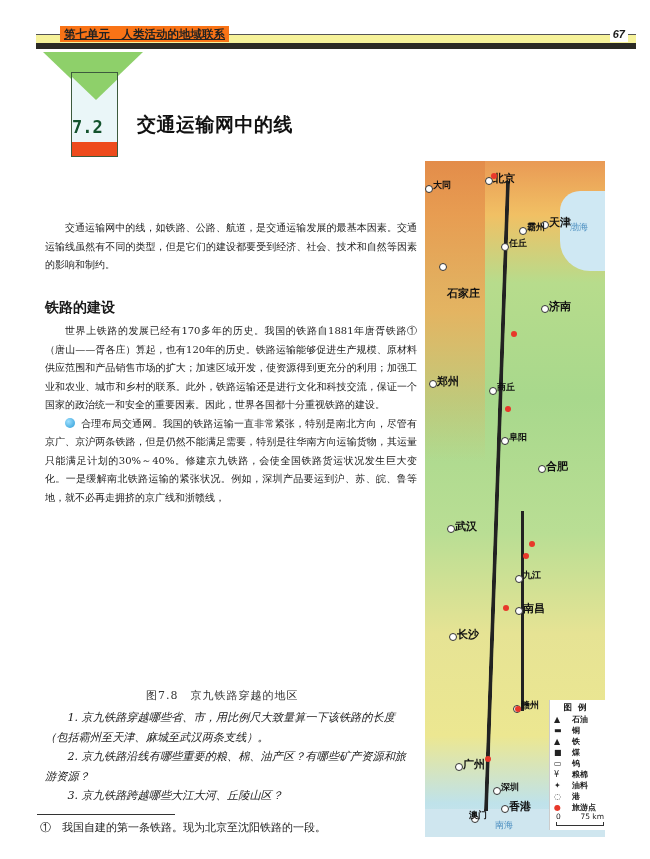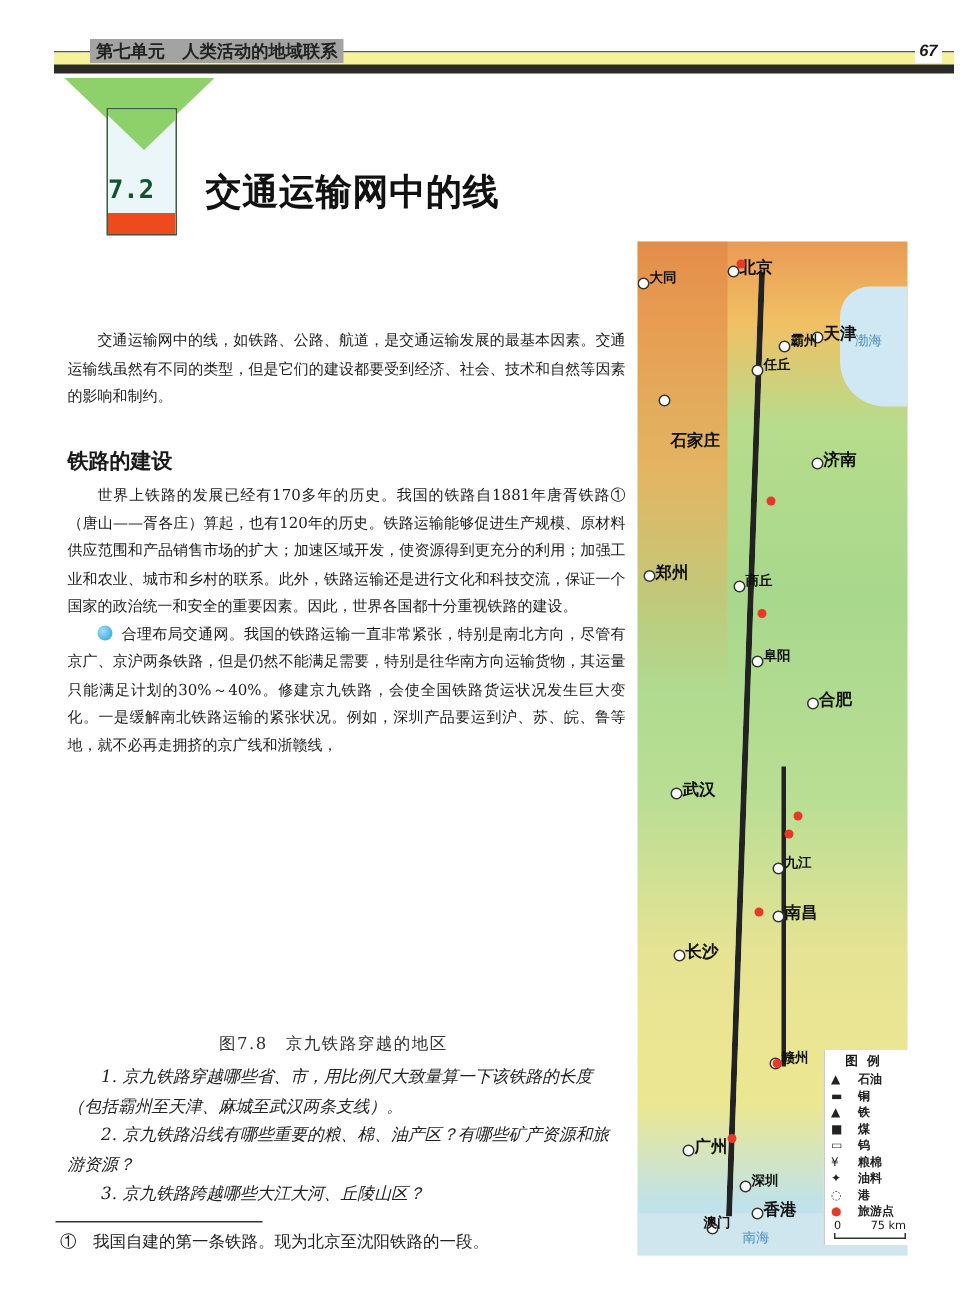--- a/index.html
+++ b/index.html
@@ -16,23 +16,23 @@
       background: #f6f29a;
     }
     .header-rule-top {
       position: absolute; left: 0; top: 8px; width: 100%; height: 1px; background: #555;
     }
     .header-bar {
       position: absolute; left: 0; top: 17px; width: 100%; height: 6px;
       background: #2b2a24;
     }
     .header-title {
-      position: absolute; left: 24px; top: 0px; background: #a3a3a3;
+      position: absolute; left: 24px; top: 0px; background: #f97316;
       padding: 0 4px; font-size: 11.5px; font-weight: bold; line-height: 16px;
-      font-family: "DejaVu Sans", "Liberation Sans", sans-serif; color: #222;
+      font-family: "DejaVu Sans", "Liberation Sans", sans-serif; color: #222; text-decoration: underline;
     }
     .header-page {
       position: absolute; right: 8px; top: 0px; background: #fff; padding: 0 3px;
       font-size: 11px; font-style: italic; font-weight: bold; line-height: 16px;
       font-family: "Liberation Sans", sans-serif;
     }
     .tri {
       position: absolute; left: 43px; top: 52px; width: 0; height: 0;
       border-left: 50px solid transparent; border-right: 50px solid transparent;
       border-top: 48px solid #8ed06a;
@@ -49,21 +49,21 @@
     }
     .sec-box-red {
       position: absolute; left: 0; bottom: 0; width: 100%; height: 14px; background: #ee4b1c;
     }
     .sec-num {
       position: absolute; left: 0; top: 44px; width: 100%; 
       font-family: "DejaVu Sans Mono", "Liberation Mono", monospace;
       font-weight: bold; font-size: 17px; color: #14532d;
     }
     .sec-title {
-      position: absolute; left: 137px; top: 112px; font-size: 24px; font-weight: bold;
+      position: absolute; left: 137px; top: 112px; font-size: 19px; font-weight: bold;
       font-family: "DejaVu Sans", "Liberation Sans", sans-serif; color: #111; letter-spacing: 0.5px;
     }
     .body-text {
       position: absolute; left: 45px; width: 372px; font-size: 10px; line-height: 18.5px;
       text-align: justify; color: #1c1c1c;
     }
     .para { margin: 0; text-indent: 2em; }
     .subhead {
       position: absolute; left: 45px; top: 299px; font-size: 14px; font-weight: bold;
       font-family: "DejaVu Sans", "Liberation Sans", sans-serif;

